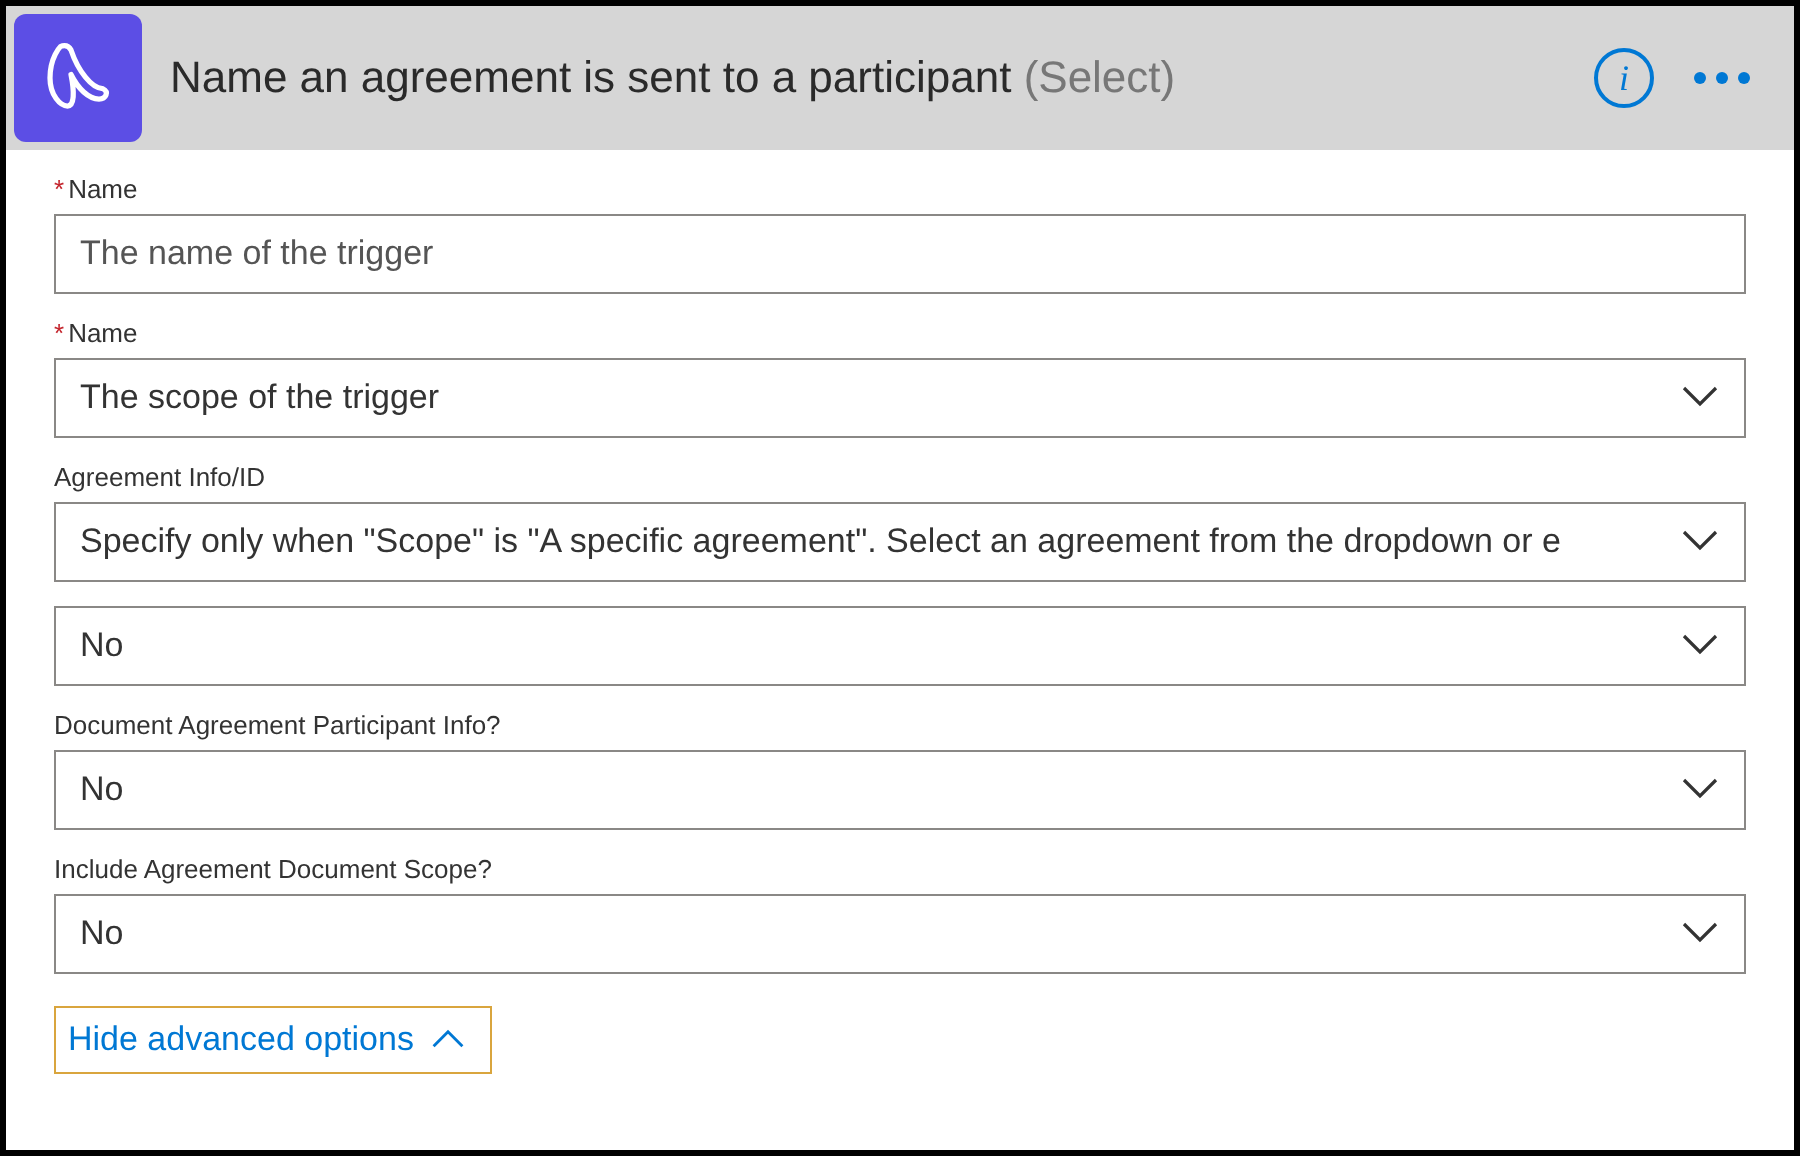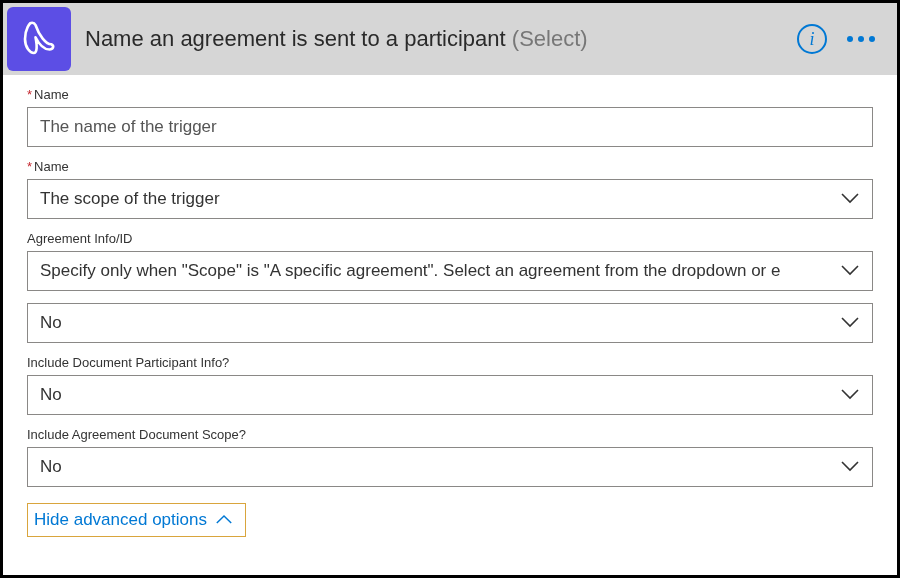--- a/index.html
+++ b/index.html
@@ -192,21 +192,21 @@
       <span class="select-text">No</span>
       <span class="chev">
         <svg viewBox="0 0 20 12">
             <path d="M2 2 L10 10 L18 2" stroke="#333" stroke-width="1.6" fill="none"></path>
           </svg>
       </span>
     </div>
   </div>
 
   <div class="field">
-    <label class="field-label">Include Document Participant Info?</label>
+    <label class="field-label">Document Agreement Participant Info?</label>
     <div class="select-box">
       <span class="select-text">No</span>
       <span class="chev">
         <svg viewBox="0 0 20 12">
             <path d="M2 2 L10 10 L18 2" stroke="#333" stroke-width="1.6" fill="none"></path>
           </svg>
       </span>
     </div>
   </div>
 

